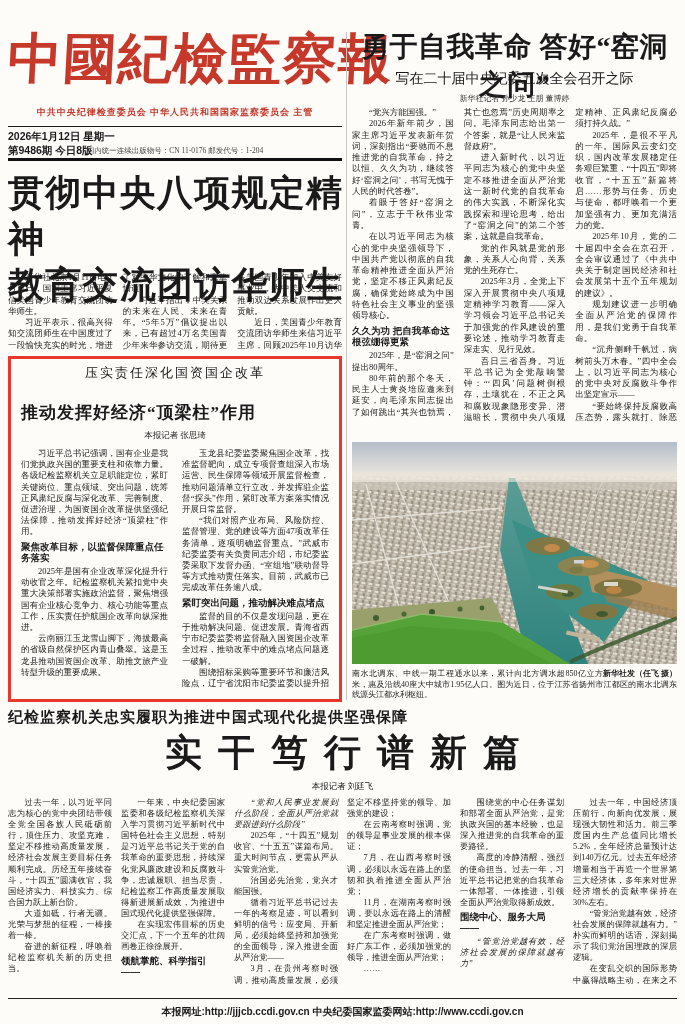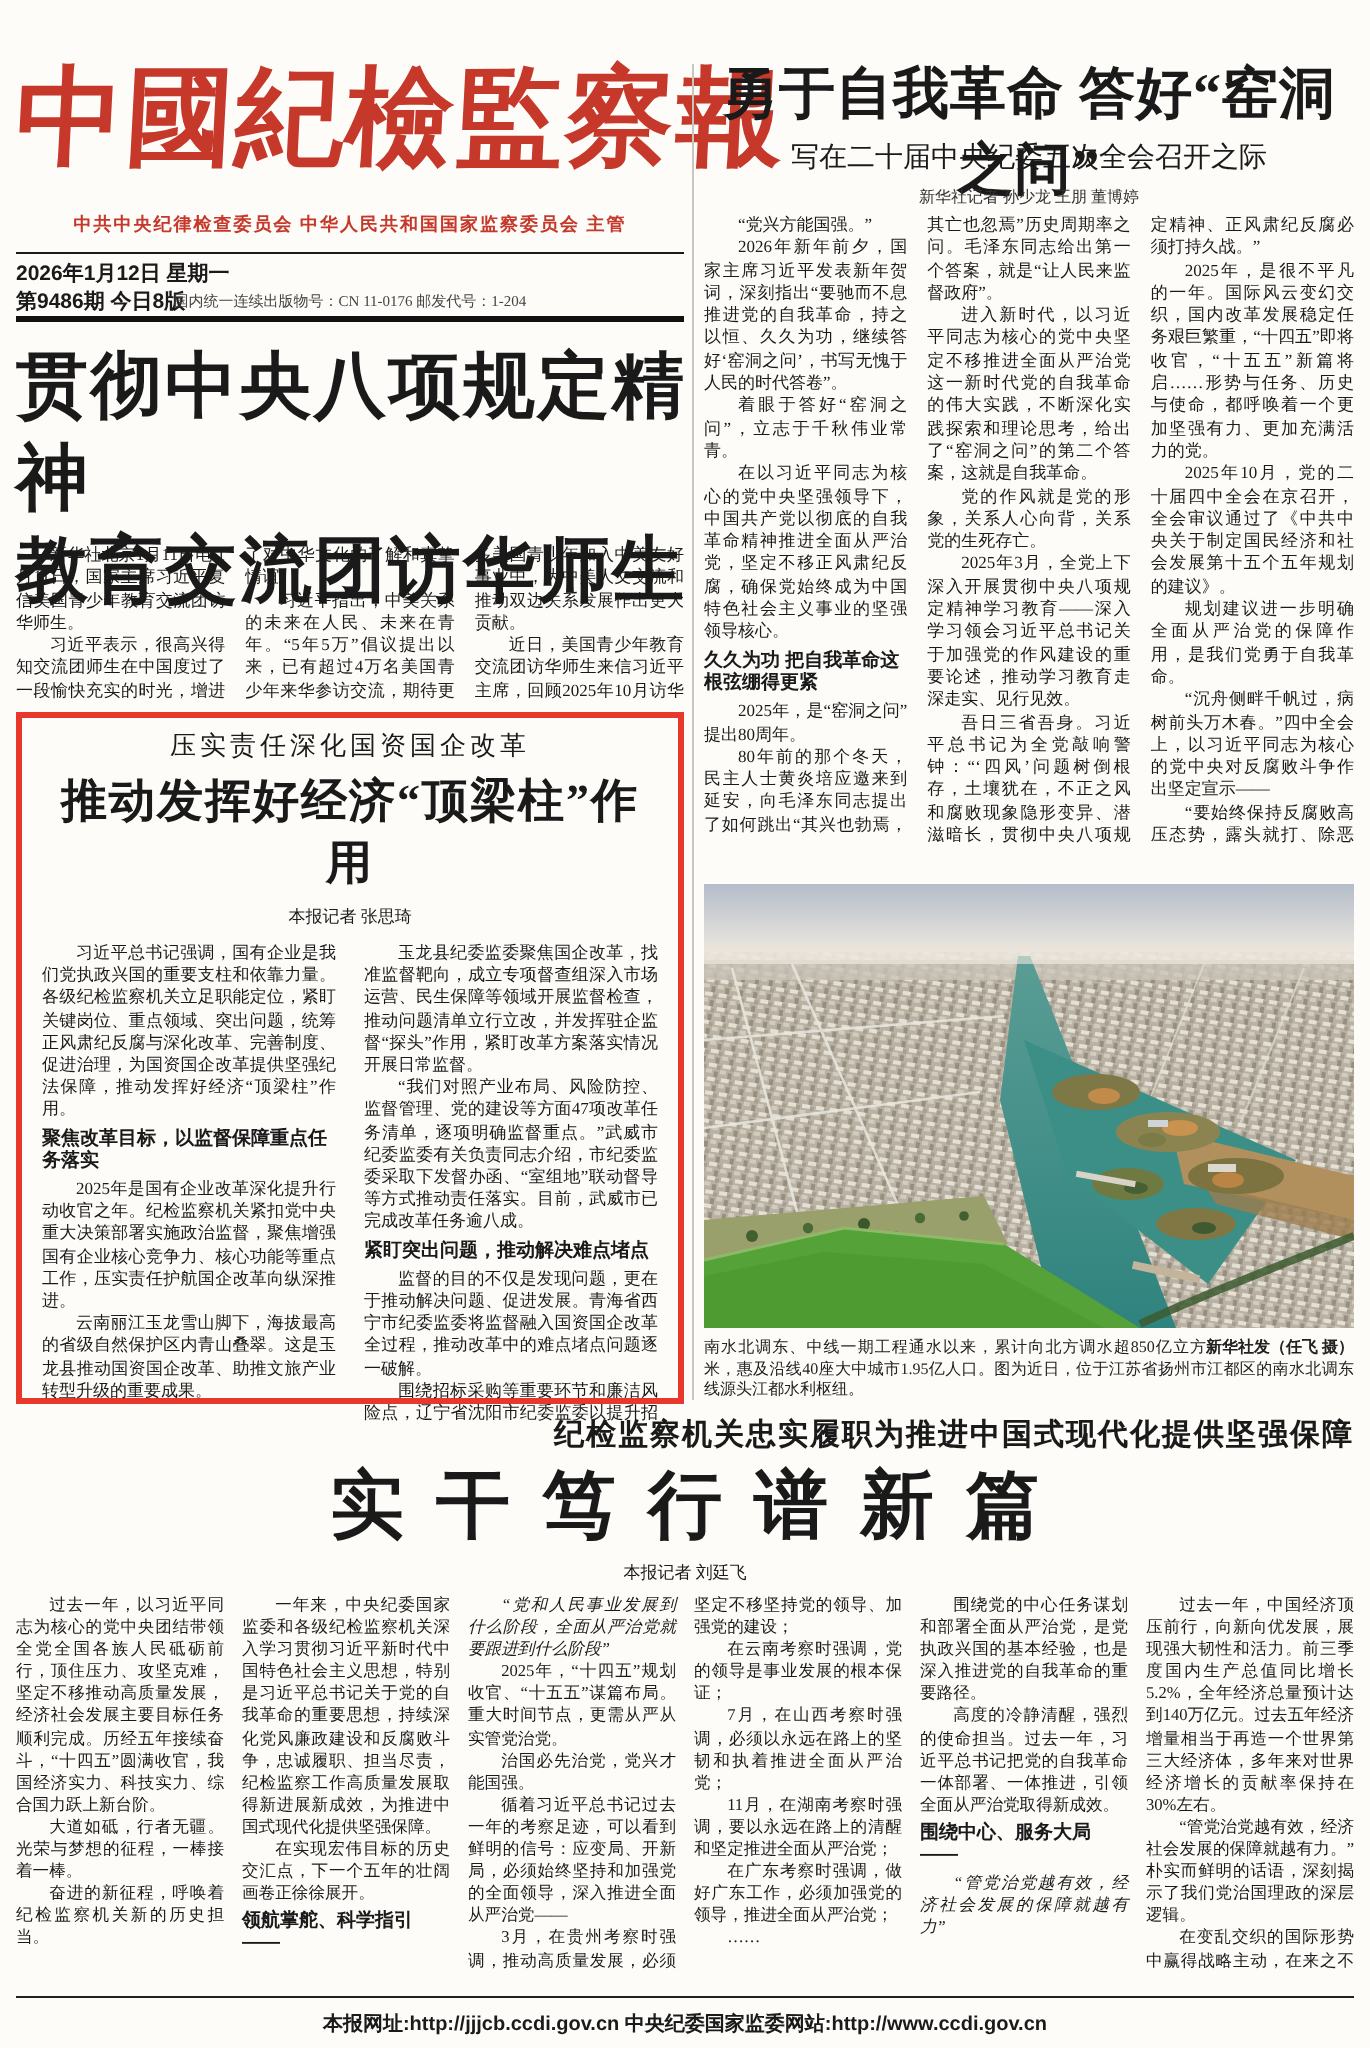--- a/index.html
+++ b/index.html
@@ -31,40 +31,40 @@
     font-size:8.5px; line-height:11.3px; text-align:justify; }
   
   .cols p.p { text-indent:2em; text-align:justify; }
   .cols p.sub { font-family:"Liberation Sans",sans-serif; font-weight:bold; font-size:9.5px;
                 margin:3px 0; text-indent:0; break-inside:avoid; }
   .cols p.quote { font-style:italic; text-indent:2em; text-align:justify; }
   
   .red-box { position:absolute; left:8px; top:356px; width:334px; height:346px;
     border:3px solid #e8382c; background:#fdfcf9; padding:5px 10px 6px; }
   .box-kicker { text-align:center; font-size:13px; letter-spacing:2px; }
-  .box-headline { text-align:center; font-weight:bold; font-size:23px; letter-spacing:1px; margin-top:3px; }
+  .box-headline { text-align:left; font-weight:bold; font-size:17px; letter-spacing:1px; margin-top:19px; }
   .box-byline { text-align:center; font-size:8.5px; margin:6px 0 6px; }
   .box-cols { height:250px; overflow:hidden; column-count:2; column-gap:14px; column-fill:auto;
     font-size:8.5px; line-height:11.2px; }
   
   .rev-headline { position:absolute; left:352px; top:28px; width:325px; text-align:center;
     font-weight:bold; font-size:28px; letter-spacing:0.5px; }
   .rev-subtitle { position:absolute; left:352px; top:70px; width:325px; text-align:center; font-size:14px; }
   .rev-byline { position:absolute; left:352px; top:93px; width:325px; text-align:center; font-size:8px; color:#333; }
   .rev-cols { position:absolute; left:352px; top:107px; width:325px; height:320px; overflow:hidden;
     column-count:3; column-gap:10px; column-fill:auto; font-size:8.5px; line-height:11.3px; }
   .v-divider { position:absolute; left:346px; top:32px; width:1px; height:668px; background:#c9c6c0; }
   
   .photo { position:absolute; left:352px; top:442px; width:325px; height:222px; overflow:hidden; }
   .photo svg { display:block; }
   .photo-caption { position:absolute; left:352px; top:669px; width:325px; font-size:8px;
     line-height:10.5px; text-align:justify; color:#222; }
   .photo-caption .credit { font-weight:bold; float:right; }
   
-  .bottom-kicker { position:absolute; left:8px; top:708px; width:669px; text-align:right;
+  .bottom-kicker { position:absolute; left:8px; top:708px; width:669px; text-align:left;
     font-weight:bold; font-size:15px; letter-spacing:1px; }
   .bottom-headline { position:absolute; left:8px; top:728px; width:669px; text-align:center;
     font-weight:bold; font-size:37px; letter-spacing:16px; text-indent:16px; }
   .bottom-byline { position:absolute; left:8px; top:781px; width:669px; text-align:center; font-size:8.5px; }
   .bottom-cols { position:absolute; left:8px; top:797px; width:669px; height:190px; overflow:hidden;
     column-count:6; column-gap:9px; column-fill:auto; font-size:8.3px; line-height:11.1px; }
   
   .footer-rule { position:absolute; left:8px; top:998px; width:669px; height:1px; background:#222; }
   .footer-urls { position:absolute; left:8px; top:1005px; width:669px; text-align:center;
     font-weight:bold; font-size:10px; font-family:"Liberation Sans",sans-serif; }

